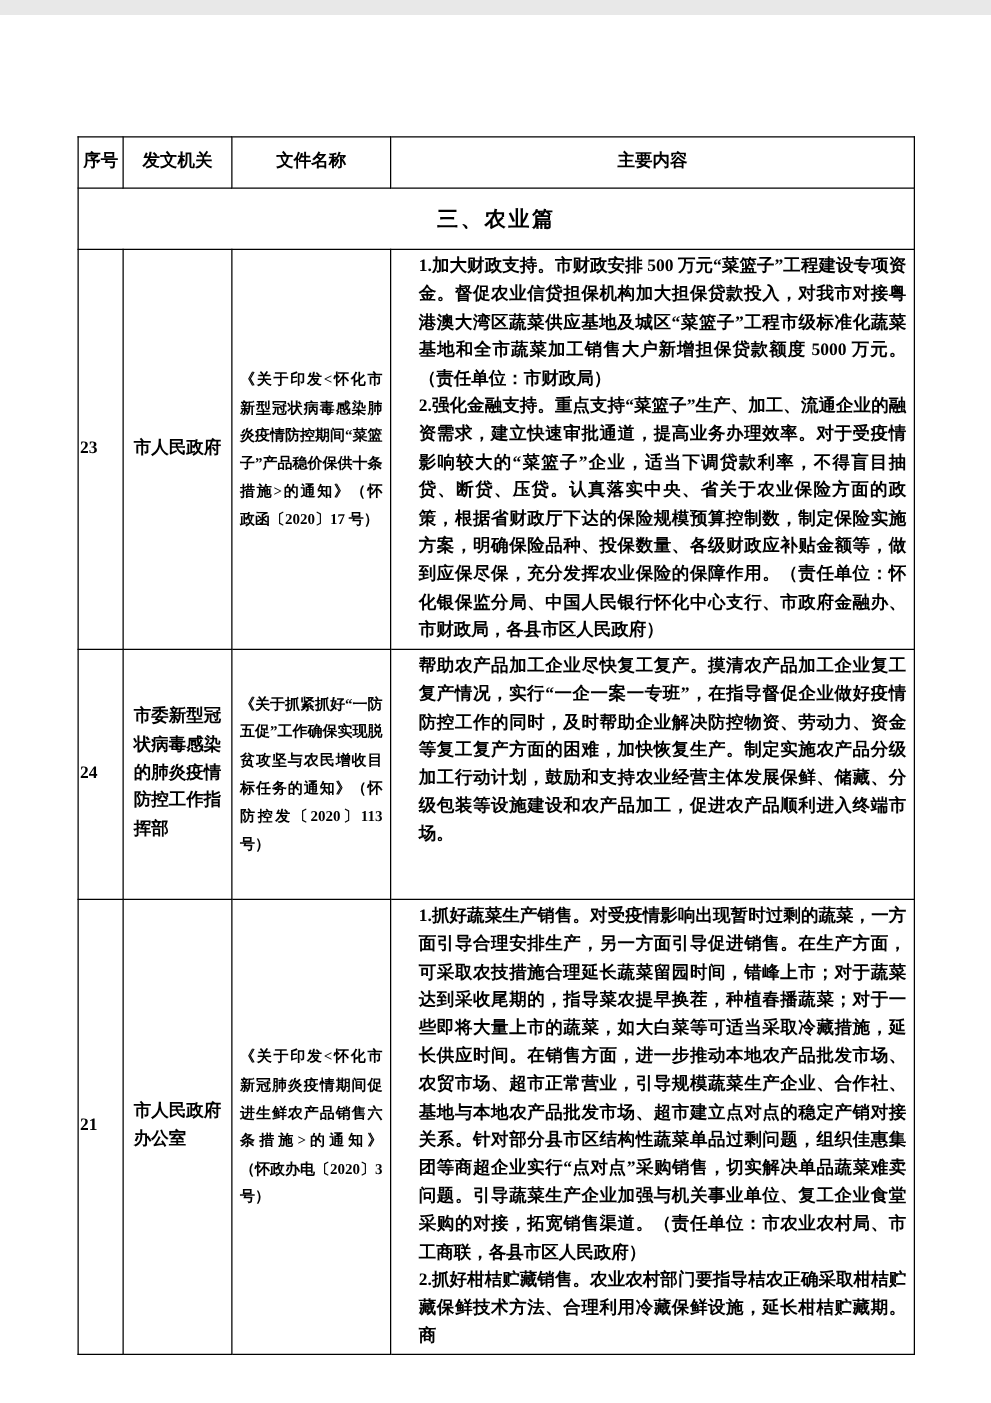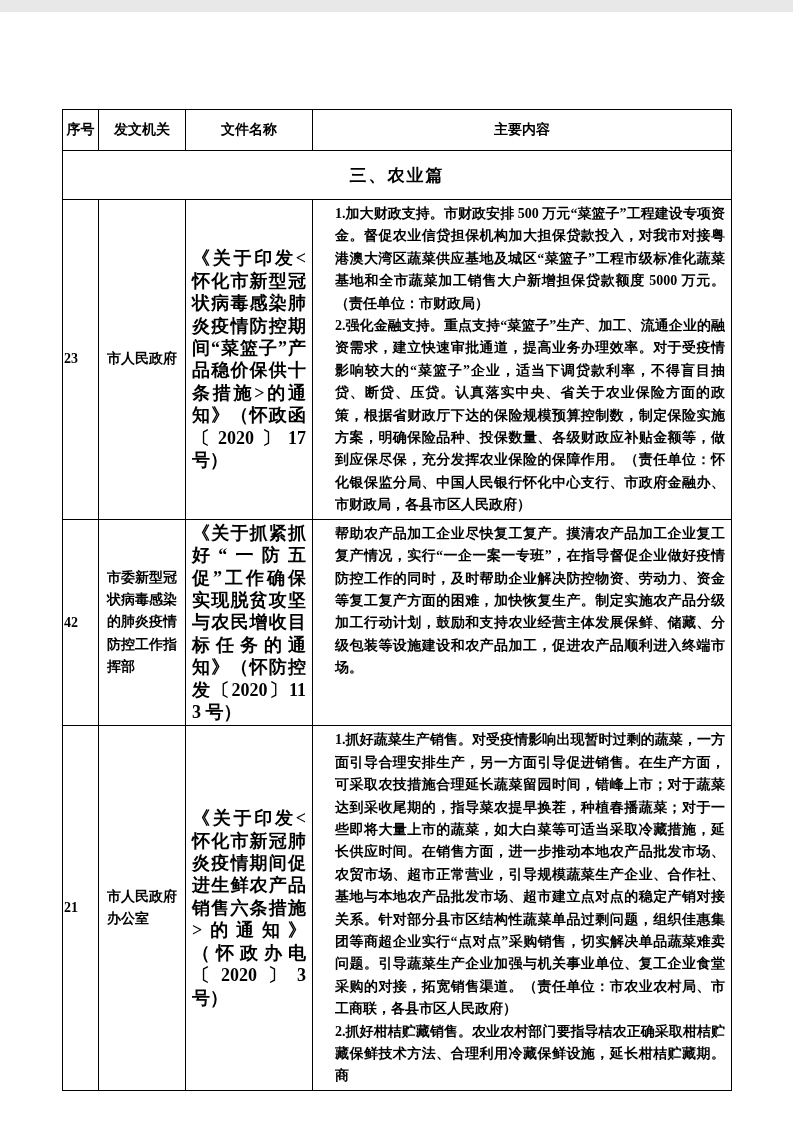--- a/index.html
+++ b/index.html
@@ -58,21 +58,21 @@
     vertical-align: middle;
     font-size: 14px;
     line-height: 22.4px;
     padding: 2px 8px;
     text-align: justify;
     text-justify: inter-character;
     word-break: break-all;
   }
   td.cell-doc {
     vertical-align: middle;
-    font-size: 18px;
+    font-size: 12px;
     line-height: 22.4px;
     padding: 2px 6px;
     text-align: justify;
     text-justify: inter-character;
     word-break: break-all;
   }
   td.cell-content {
     vertical-align: top;
     font-size: 14px;
     line-height: 22.4px;
@@ -122,21 +122,21 @@
         <td class="cell-no">23</td>
         <td class="cell-agency">市人民政府</td>
         <td class="cell-doc">《关于印发&lt;怀化市新型冠状病毒感染肺炎疫情防控期间“菜篮子”产品稳价保供十条措施&gt;的通知》（怀政函〔2020〕17 号）</td>
         <td class="cell-content">
           <p>1.加大财政支持。市财政安排 500 万元“菜篮子”工程建设专项资金。督促农业信贷担保机构加大担保贷款投入，对我市对接粤港澳大湾区蔬菜供应基地及城区“菜篮子”工程市级标准化蔬菜基地和全市蔬菜加工销售大户新增担保贷款额度 5000 万元。（责任单位：市财政局）</p>
           <p>2.强化金融支持。重点支持“菜篮子”生产、加工、流通企业的融资需求，建立快速审批通道，提高业务办理效率。对于受疫情影响较大的“菜篮子”企业，适当下调贷款利率，不得盲目抽贷、断贷、压贷。认真落实中央、省关于农业保险方面的政策，根据省财政厅下达的保险规模预算控制数，制定保险实施方案，明确保险品种、投保数量、各级财政应补贴金额等，做到应保尽保，充分发挥农业保险的保障作用。（责任单位：怀化银保监分局、中国人民银行怀化中心支行、市政府金融办、市财政局，各县市区人民政府）</p>
         </td>
       </tr>
 
       <tr class="row-24">
-        <td class="cell-no">42</td>
+        <td class="cell-no">24</td>
         <td class="cell-agency">市委新型冠状病毒感染的肺炎疫情防控工作指挥部</td>
         <td class="cell-doc">《关于抓紧抓好“一防五促”工作确保实现脱贫攻坚与农民增收目标任务的通知》（怀防控发〔2020〕113 号）</td>
         <td class="cell-content">
           <p>帮助农产品加工企业尽快复工复产。摸清农产品加工企业复工复产情况，实行“一企一案一专班”，在指导督促企业做好疫情防控工作的同时，及时帮助企业解决防控物资、劳动力、资金等复工复产方面的困难，加快恢复生产。制定实施农产品分级加工行动计划，鼓励和支持农业经营主体发展保鲜、储藏、分级包装等设施建设和农产品加工，促进农产品顺利进入终端市场。</p>
         </td>
       </tr>
 
       <tr class="row-25">
         <td class="cell-no">21</td>
         <td class="cell-agency">市人民政府办公室</td>

